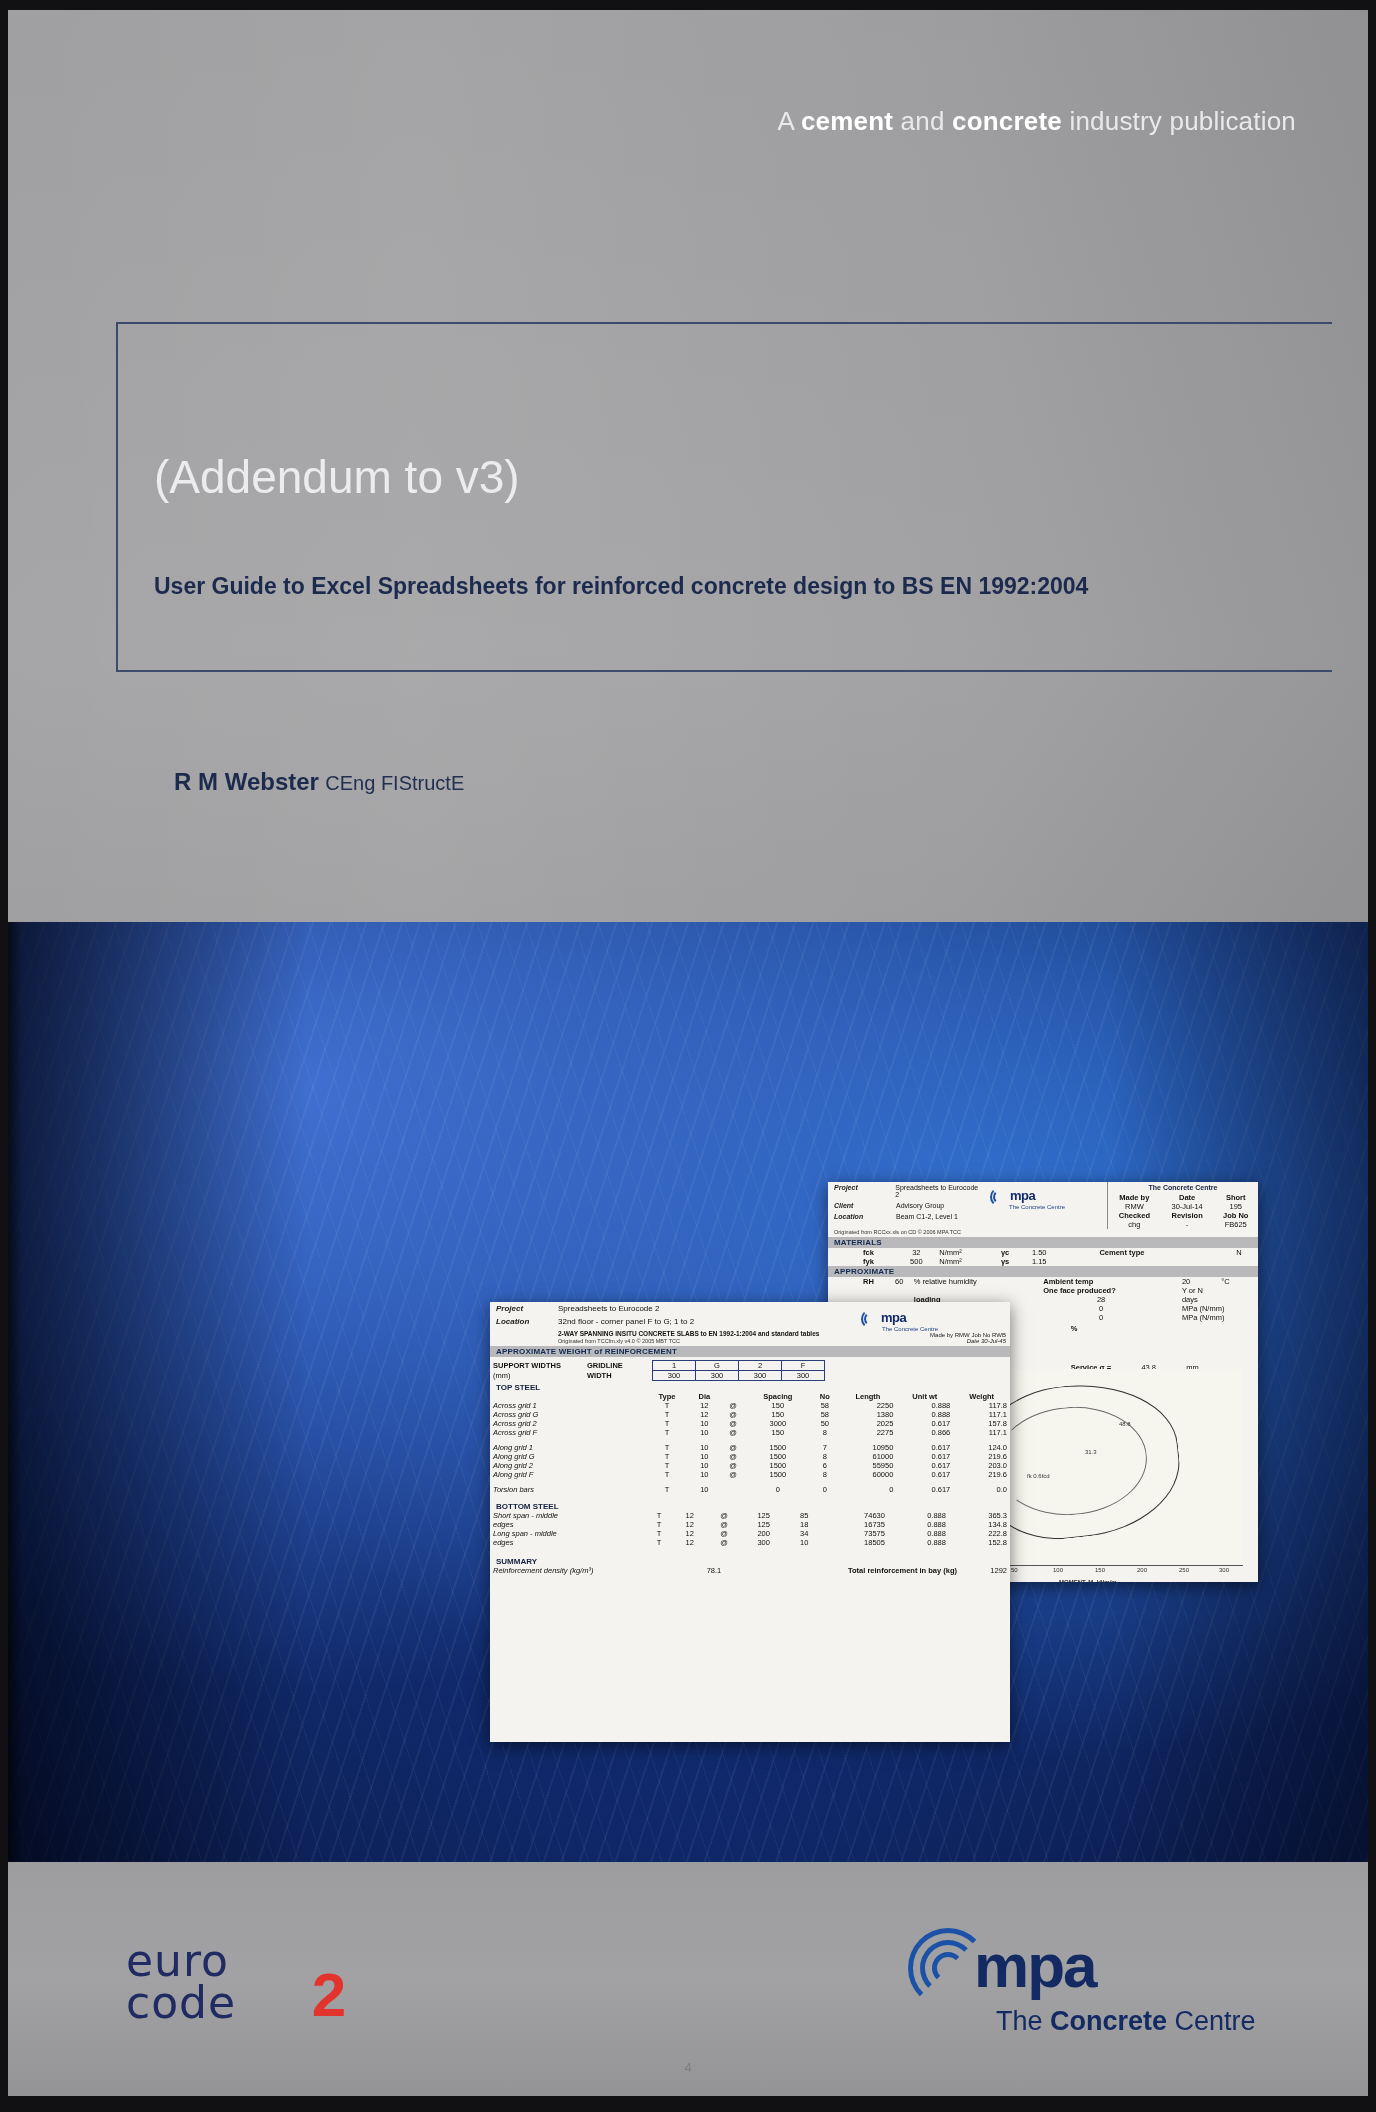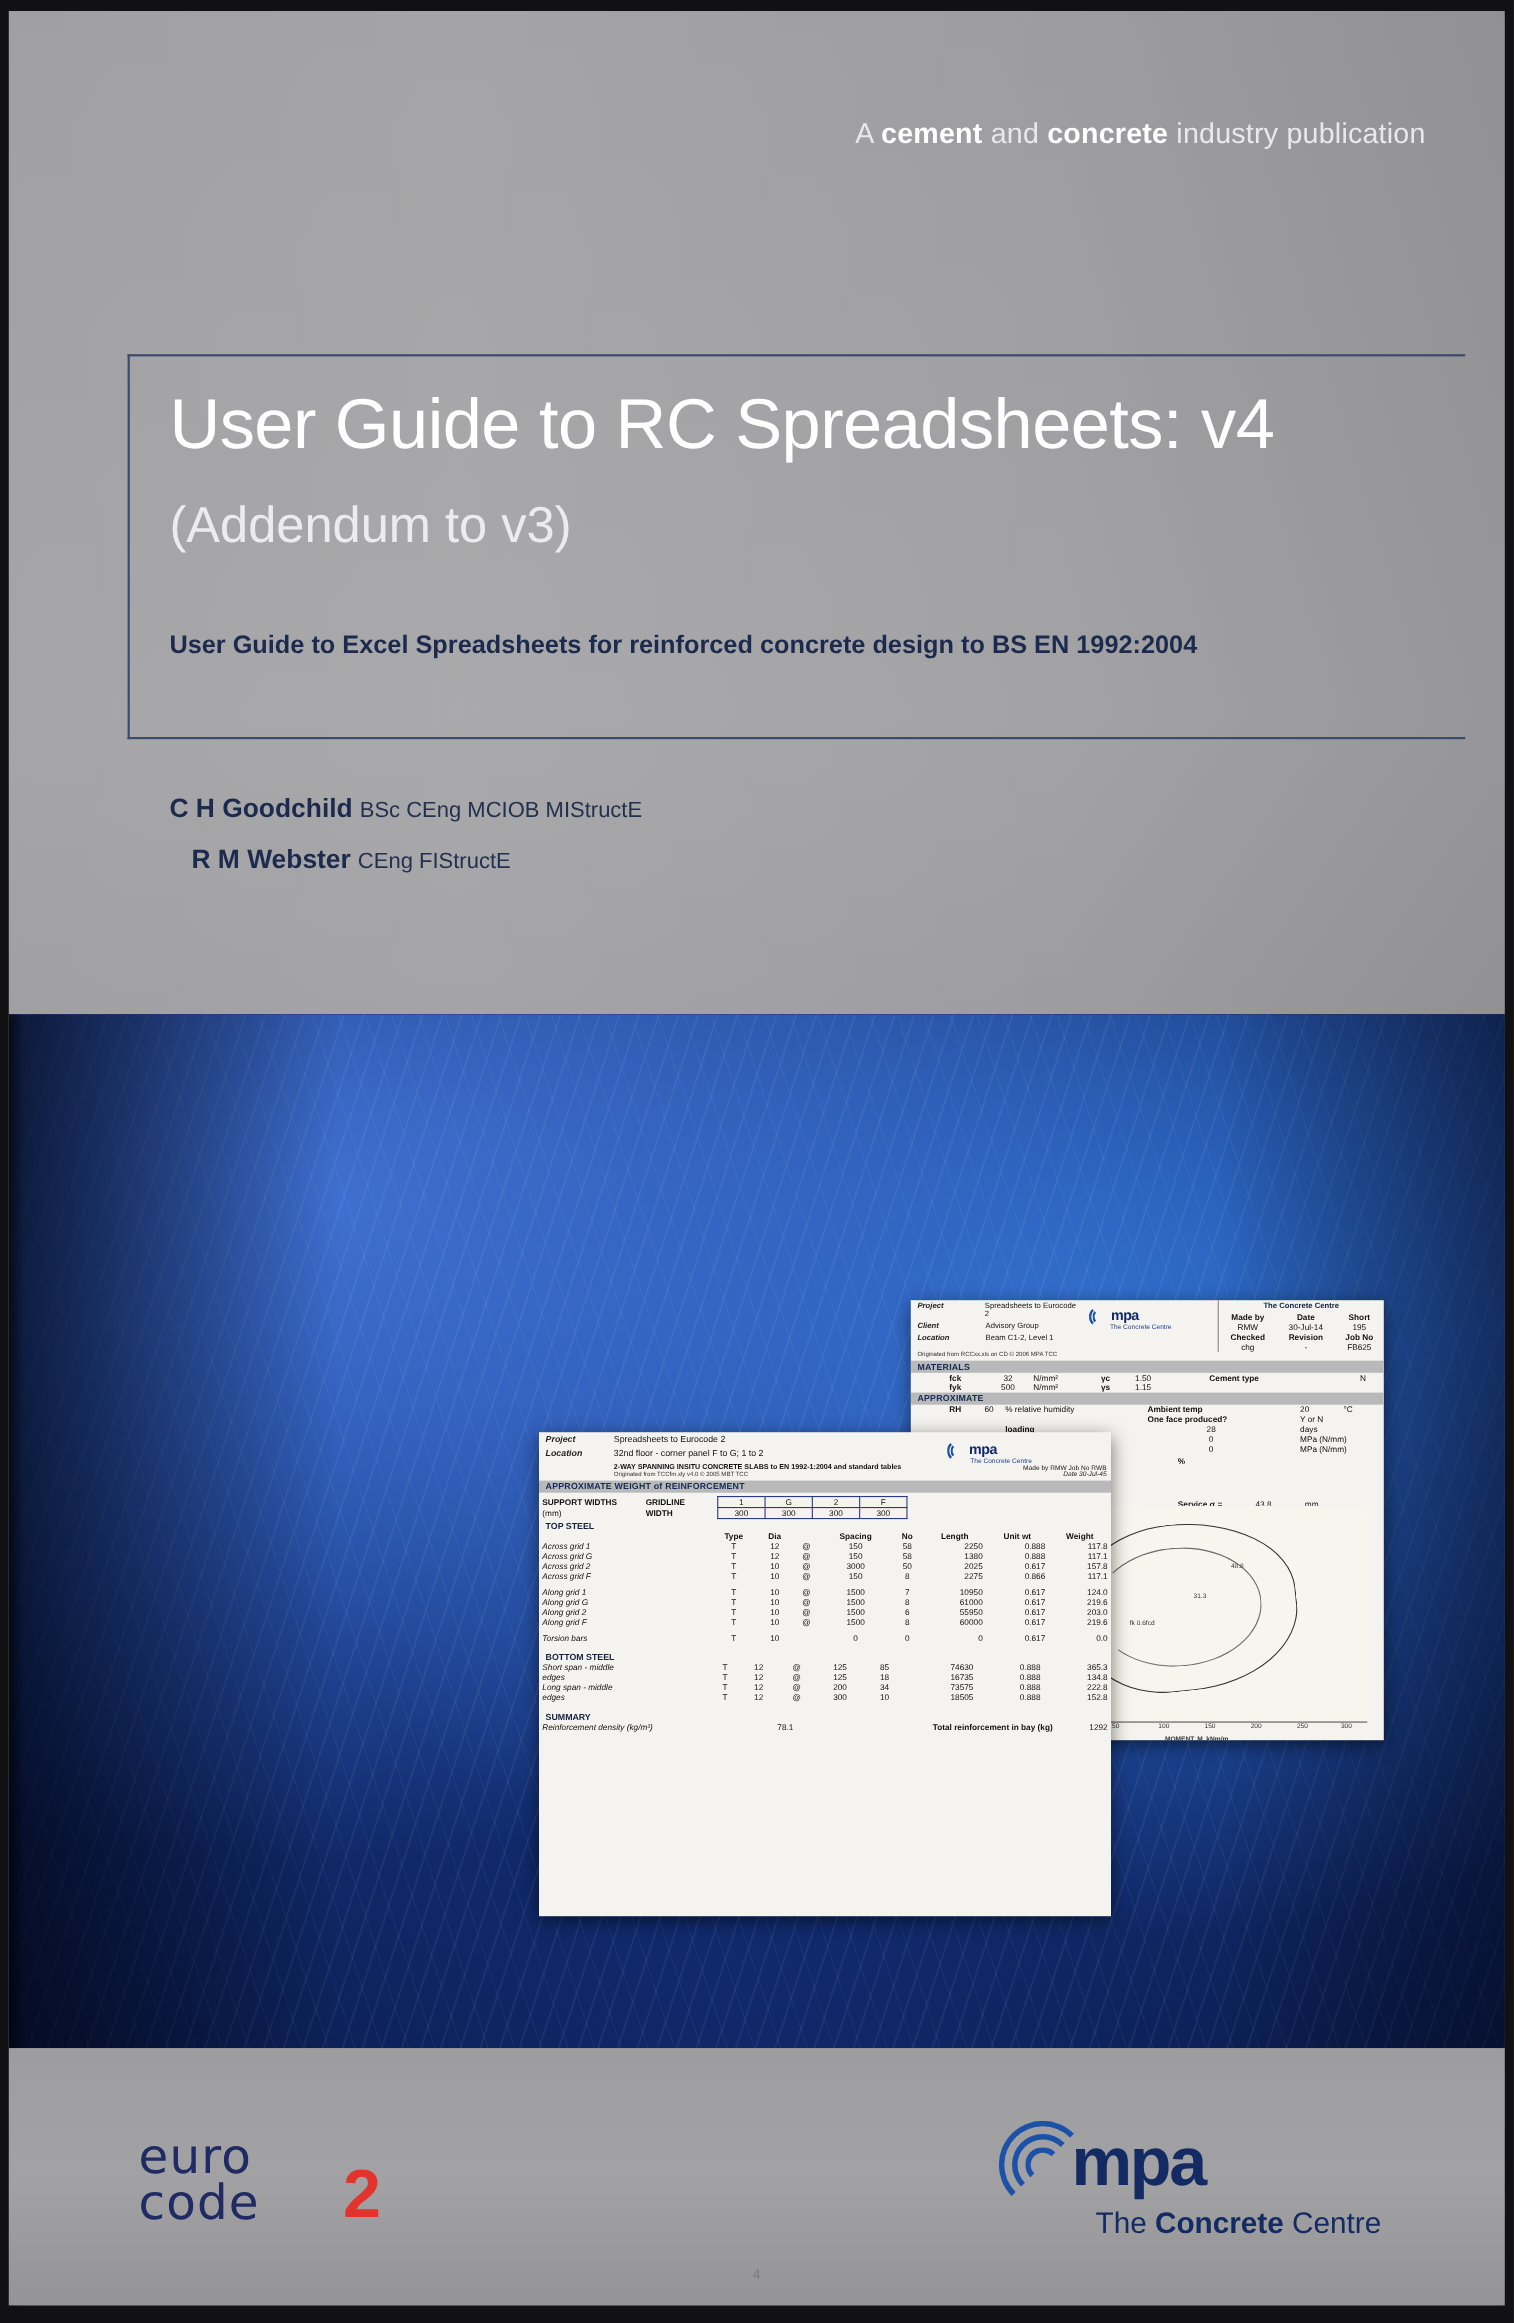--- a/index.html
+++ b/index.html
@@ -376,31 +376,26 @@
   <div class="book">
 
     <div class="top-area"></div>
 
     <div class="strapline">
       <span>A </span><b>cement</b><span> and </span><b>concrete</b><span> industry publication</span>
     </div>
 
     <div class="title-box"></div>
 
-    <div class="main-title">User Guide to RC Spreadsheets: v4</div>
     <div class="sub-title">(Addendum to v3)</div>
 
     <div class="descr">
       <div>User Guide to Excel Spreadsheets for reinforced concrete design to  BS EN 1992:2004</div>
     </div>
 
-    <div class="author" id="author1">
-      <b>C H Goodchild</b>
-      <span class="post">BSc CEng MCIOB MIStructE</span>
-    </div>
     <div class="author" id="author2">
       <b>R M Webster</b>
       <span class="post">CEng FIStructE</span>
     </div>
 
     <div class="image-band">
       <div class="band-bg"></div>
       <div class="band-streaks"></div>
       <div class="band-dark-left"></div>
       <div class="band-dark-right"></div>

